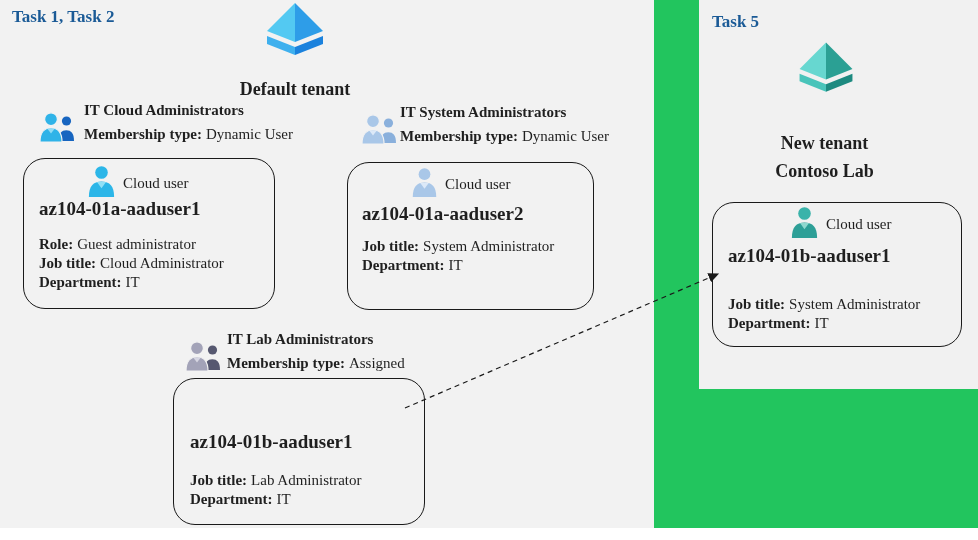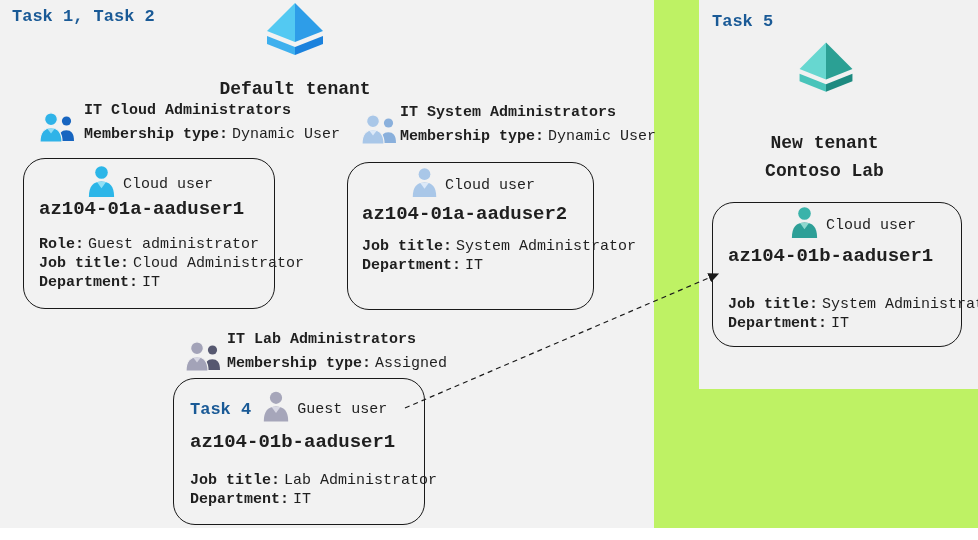--- a/index.html
+++ b/index.html
@@ -1,18 +1,18 @@
 <!DOCTYPE html>
 <html><head>
 <meta charset="utf-8">
 <style>
   html,body{margin:0;padding:0;background:#ffffff;}
   .stage{
     position:relative;width:978px;height:528px;overflow:hidden;
-    font-family:Liberation Mono, monospace;color:#1f1f1f;background:#bef264;
+    font-family:Liberation Serif, serif;color:#1f1f1f;background:#22c55e;
   }
   .panel{position:absolute;}
   .left-panel{left:0;top:0;width:654px;height:540px;background:#f2f2f2;}
   .right-panel{left:699px;top:0;width:279px;height:389px;background:#f1f1f1;}
   .task-label{position:absolute;font-weight:bold;font-size:17px;color:#1a5a96;white-space:nowrap;}
   .tenant-name{position:absolute;font-weight:bold;font-size:18px;text-align:center;white-space:nowrap;margin-top:8px;}
   .group-title{position:absolute;font-weight:bold;font-size:15px;white-space:nowrap;}
   .membership{position:absolute;font-size:15px;white-space:nowrap;}
   .membership b{margin-right:4px;}
   .icon{position:absolute;}
@@ -117,31 +117,20 @@
       <path d="M0,30 C0,20 4,16 11,16 C18,16 22,20 22,30 Z" fill="#a3a3b8" stroke="#f2f2f2" stroke-width="1.2"></path>
       <path d="M7.2,16.4 L11,21.6 L14.8,16.4 Z" fill="#d6d6e2"></path>
     </svg>
   </div>
   <div class="group-title" style="left:227px;top:331px;">IT Lab Administrators</div>
   <div class="membership" style="left:227px;top:355px;">
     <b>Membership type:</b><span>Assigned</span>
   </div>
 
   <div class="card" style="left:173px;top:378px;width:250px;height:145px;">
-    <div class="card-head" style="left:16px;top:12px;">
-      <span class="task-inline">Task 4</span>
-      <span>
-        <svg width="26" height="31" viewBox="0 0 26 30">
-          <circle cx="13" cy="6.3" r="6.1" fill="#a6a6ba"></circle>
-          <path d="M0.8,30 C0.8,19.6 5,15 13,15 C21,15 25.2,19.6 25.2,30 Z" fill="#a6a6ba"></path>
-          <path d="M8.6,15.4 L13,21.5 L17.4,15.4 Z" fill="#d8d8e4"></path>
-        </svg>
-      </span>
-      <span>Guest user</span>
-    </div>
     <div class="username" style="left:16px;top:52px;">az104-01b-aaduser1</div>
     <div class="fields" style="left:16px;top:92px;">
       <div><b>Job title:</b><span>Lab Administrator</span></div>
       <div><b>Department:</b><span>IT</span></div>
     </div>
   </div>
 
   <div class="task-label" style="left:712px;top:12px;">Task 5</div>
 
   <div class="icon" style="left:792px;top:41px;">

